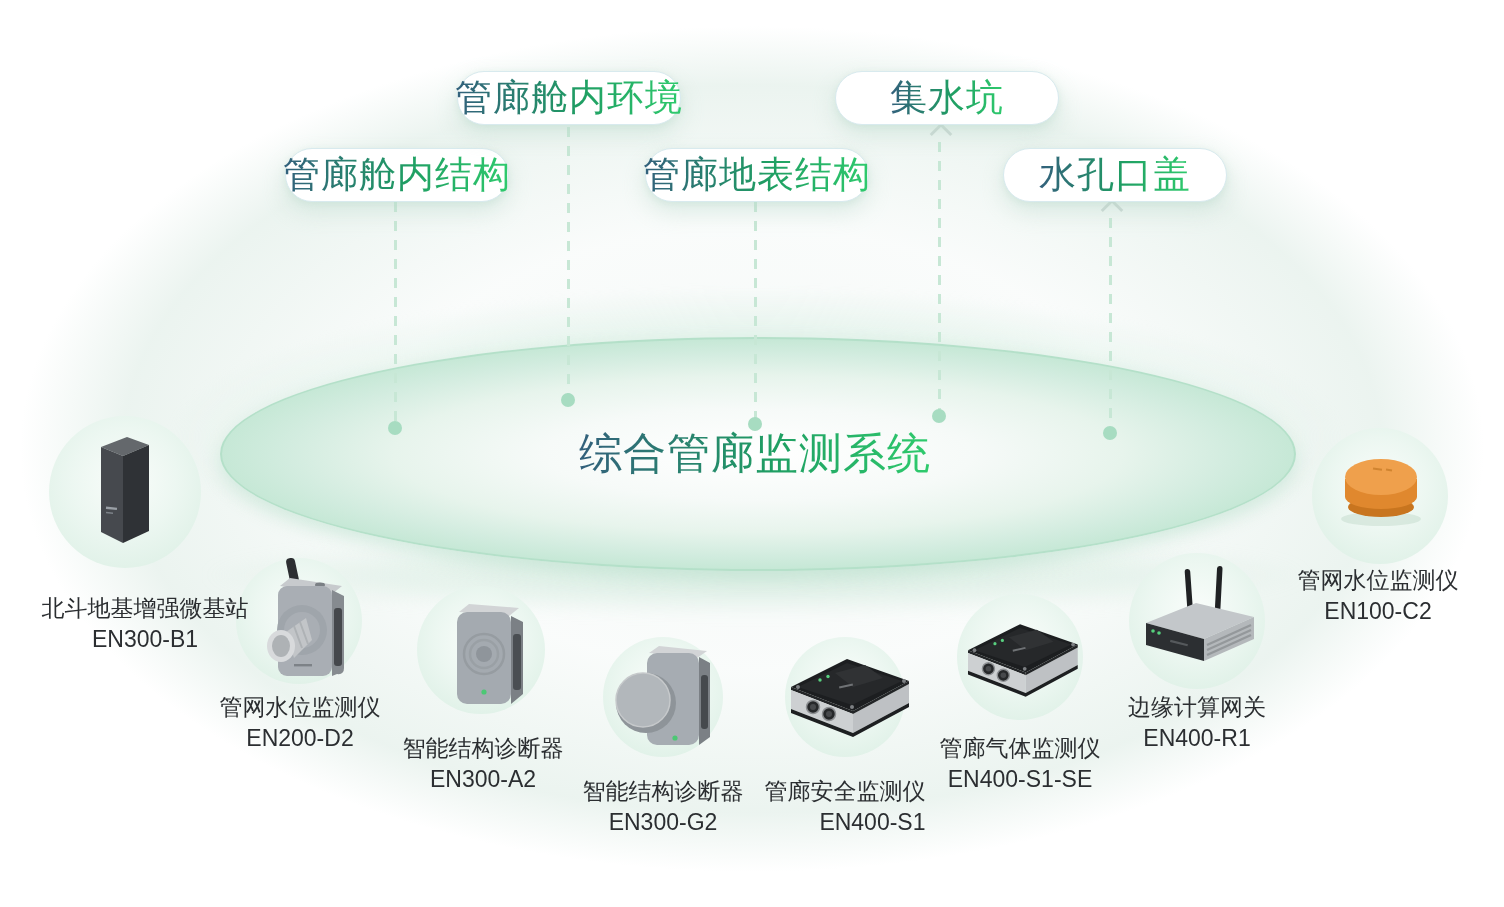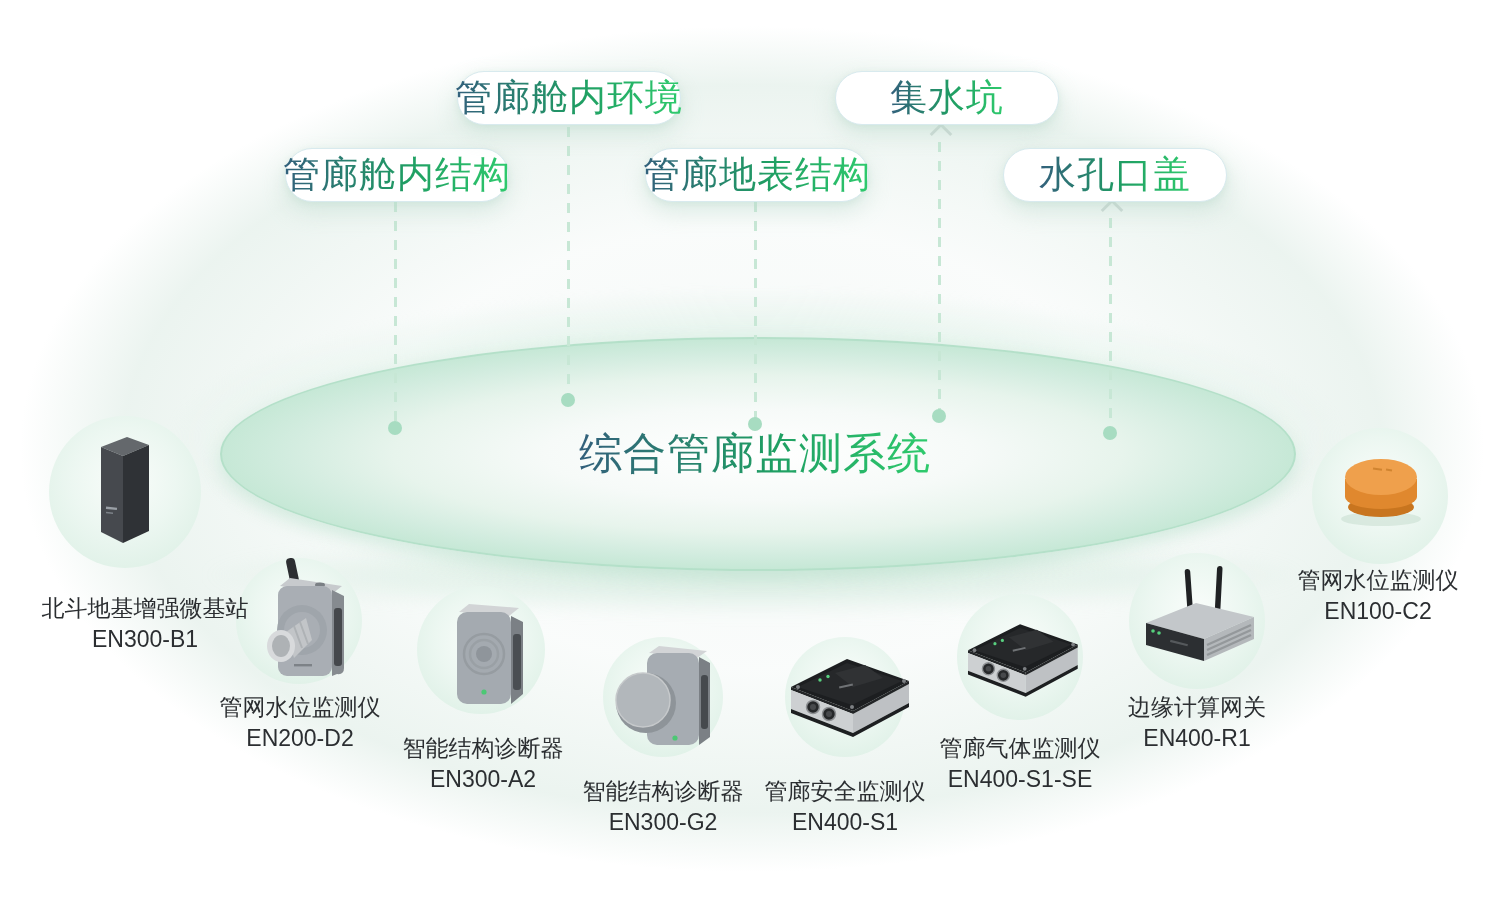--- a/index.html
+++ b/index.html
@@ -235,21 +235,21 @@
     <div>EN200-D2</div>
   </div>
   <div class="dev-label" style="left:483px;top:733px;">
     <div>智能结构诊断器</div>
     <div>EN300-A2</div>
   </div>
   <div class="dev-label" style="left:663px;top:776px;">
     <div>智能结构诊断器</div>
     <div>EN300-G2</div>
   </div>
-  <div class="dev-label" style="left:845px;top:776px;">
+  <div class="dev-label" style="left:845px;top:776px;text-align:right;">
     <div>管廊安全监测仪</div>
     <div>EN400-S1</div>
   </div>
   <div class="dev-label" style="left:1020px;top:733px;">
     <div>管廊气体监测仪</div>
     <div>EN400-S1-SE</div>
   </div>
   <div class="dev-label" style="left:1197px;top:692px;">
     <div>边缘计算网关</div>
     <div>EN400-R1</div>

